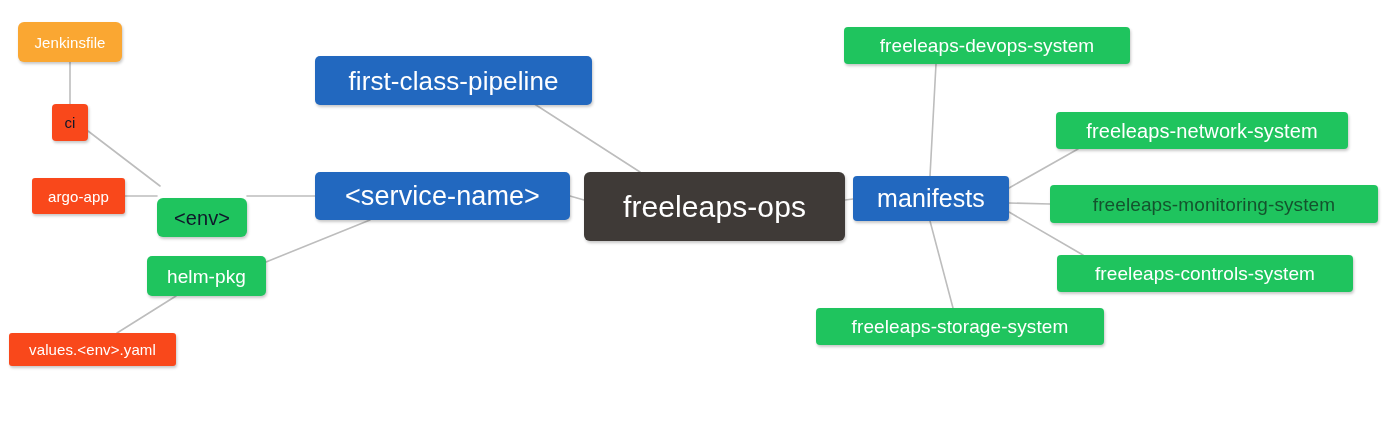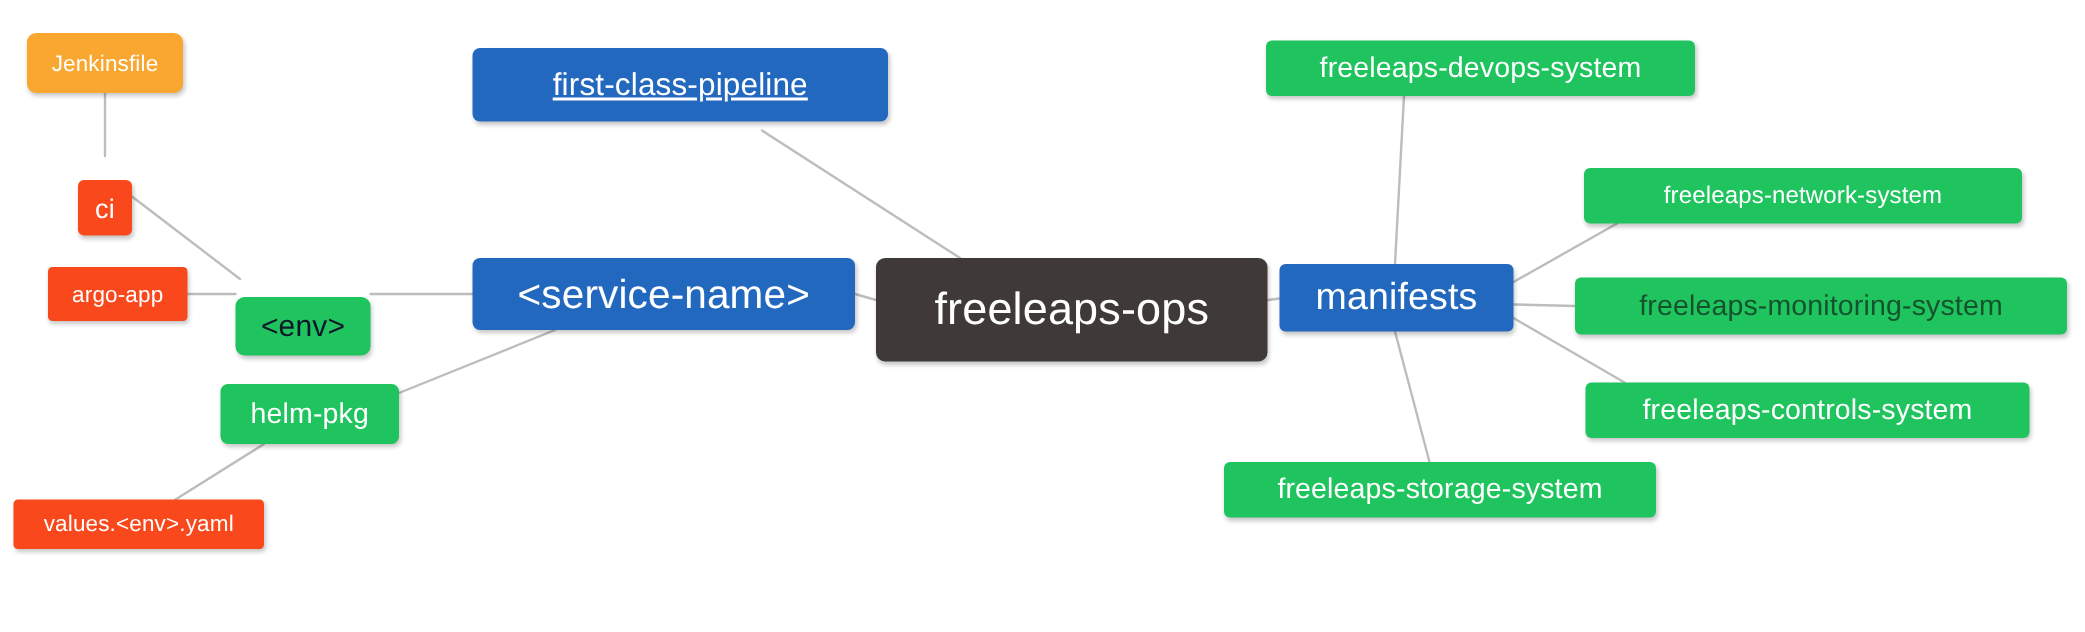--- a/index.html
+++ b/index.html
@@ -66,51 +66,51 @@
       <line x1="930" y1="176" x2="936" y2="64" stroke="#bdbdbd" stroke-width="1.6" stroke-linecap="round"></line>
       <line x1="1009" y1="188" x2="1078" y2="149" stroke="#bdbdbd" stroke-width="1.6" stroke-linecap="round"></line>
       <line x1="1009" y1="203" x2="1050" y2="204" stroke="#bdbdbd" stroke-width="1.6" stroke-linecap="round"></line>
       <line x1="1009" y1="212" x2="1083" y2="255" stroke="#bdbdbd" stroke-width="1.6" stroke-linecap="round"></line>
       <line x1="930" y1="221" x2="953" y2="308" stroke="#bdbdbd" stroke-width="1.6" stroke-linecap="round"></line>
     </svg>
   <div id="nodes-layer">
       <div class="node" style="left: 18px; top: 22px; width: 104px; height: 40px; background: rgb(250, 167, 50); font-size: 15px; border-radius: 6px; color: rgb(255, 255, 255);">
         <span class="node-label">Jenkinsfile</span>
       </div>
-      <div class="node" style="left: 52px; top: 120px; width: 36px; height: 37px; background: rgb(249, 72, 27); font-size: 18px; border-radius: 4px; color: #ffffff;">
+      <div class="node" style="left: 52px; top: 104px; width: 36px; height: 37px; background: rgb(249, 72, 27); font-size: 15px; border-radius: 4px; color: #0f172a;">
         <span class="node-label">ci</span>
       </div>
       <div class="node" style="left: 32px; top: 178px; width: 93px; height: 36px; background: rgb(249, 72, 27); font-size: 15px; border-radius: 3px; color: rgb(255, 255, 255);">
         <span class="node-label">argo-app</span>
       </div>
       <div class="node" style="left: 157px; top: 178px; width: 90px; height: 39px; background: rgb(31, 196, 94); font-size: 20px; border-radius: 6px; color: #0f172a; margin-top: 20px;">
         <span class="node-label">&lt;env&gt;</span>
       </div>
       <div class="node" style="left: 147px; top: 256px; width: 119px; height: 40px; background: rgb(31, 196, 94); font-size: 19px; border-radius: 5px; color: rgb(255, 255, 255);">
         <span class="node-label">helm-pkg</span>
       </div>
       <div class="node" style="left: 9px; top: 333px; width: 167px; height: 33px; background: rgb(249, 72, 27); font-size: 15px; border-radius: 3px; color: rgb(255, 255, 255);">
         <span class="node-label">values.&lt;env&gt;.yaml</span>
       </div>
-      <div class="node" style="left: 315px; top: 32px; width: 277px; height: 49px; background: rgb(34, 104, 191); font-size: 21px; border-radius: 5px; color: rgb(255, 255, 255); text-decoration: underline;">
+      <div class="node" style="left: 315px; top: 56px; width: 277px; height: 49px; background: rgb(34, 104, 191); font-size: 26px; border-radius: 5px; color: rgb(255, 255, 255);">
         <span class="node-label">first-class-pipeline</span>
       </div>
       <div class="node" style="left: 315px; top: 172px; width: 255px; height: 48px; background: rgb(34, 104, 191); font-size: 27px; border-radius: 5px; color: rgb(255, 255, 255);">
         <span class="node-label">&lt;service-name&gt;</span>
       </div>
       <div class="node" style="left: 584px; top: 172px; width: 261px; height: 69px; background: rgb(63, 58, 55); font-size: 30px; border-radius: 6px; color: rgb(255, 255, 255);">
         <span class="node-label">freeleaps-ops</span>
       </div>
       <div class="node" style="left: 853px; top: 176px; width: 156px; height: 45px; background: rgb(34, 104, 191); font-size: 25px; border-radius: 4px; color: rgb(255, 255, 255);">
         <span class="node-label">manifests</span>
       </div>
       <div class="node" style="left: 800px; top: 27px; width: 286px; height: 37px; background: rgb(31, 196, 94); font-size: 19px; border-radius: 4px; color: rgb(255, 255, 255); margin-left: 44px;">
         <span class="node-label">freeleaps-devops-system</span>
       </div>
-      <div class="node" style="left: 1056px; top: 112px; width: 292px; height: 37px; background: rgb(31, 196, 94); font-size: 16px; border-radius: 4px; color: rgb(255, 255, 255); align-items: center;">
+      <div class="node" style="left: 1056px; top: 112px; width: 292px; height: 37px; background: rgb(31, 196, 94); font-size: 20px; border-radius: 4px; color: rgb(255, 255, 255); align-items: center;">
         <span class="node-label">freeleaps-network-system</span>
       </div>
       <div class="node" style="left: 1050px; top: 185px; width: 328px; height: 38px; background: rgb(31, 196, 94); font-size: 19px; border-radius: 4px; color: #14532d;">
         <span class="node-label">freeleaps-monitoring-system</span>
       </div>
       <div class="node" style="left: 1057px; top: 255px; width: 296px; height: 37px; background: rgb(31, 196, 94); font-size: 19px; border-radius: 4px; color: rgb(255, 255, 255);">
         <span class="node-label">freeleaps-controls-system</span>
       </div>
       <div class="node" style="left: 816px; top: 308px; width: 288px; height: 37px; background: rgb(31, 196, 94); font-size: 19px; border-radius: 4px; color: rgb(255, 255, 255);">
         <span class="node-label">freeleaps-storage-system</span>

